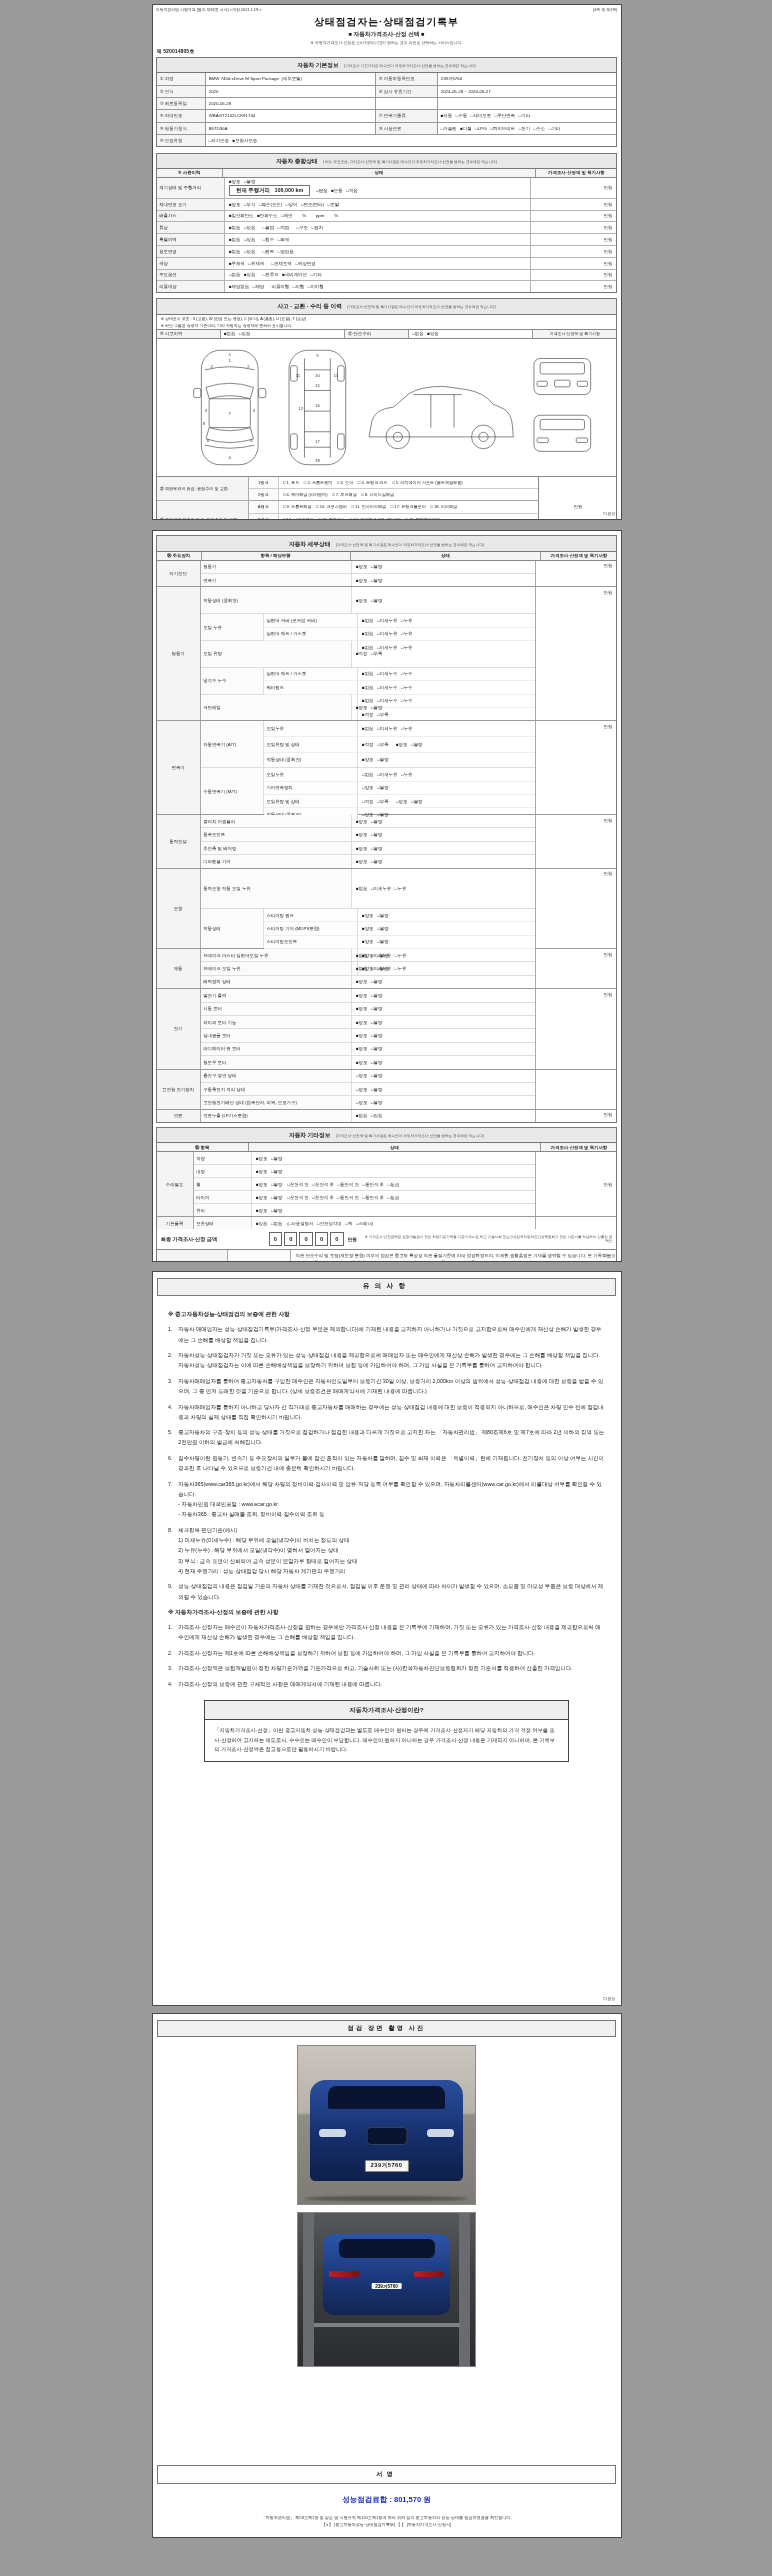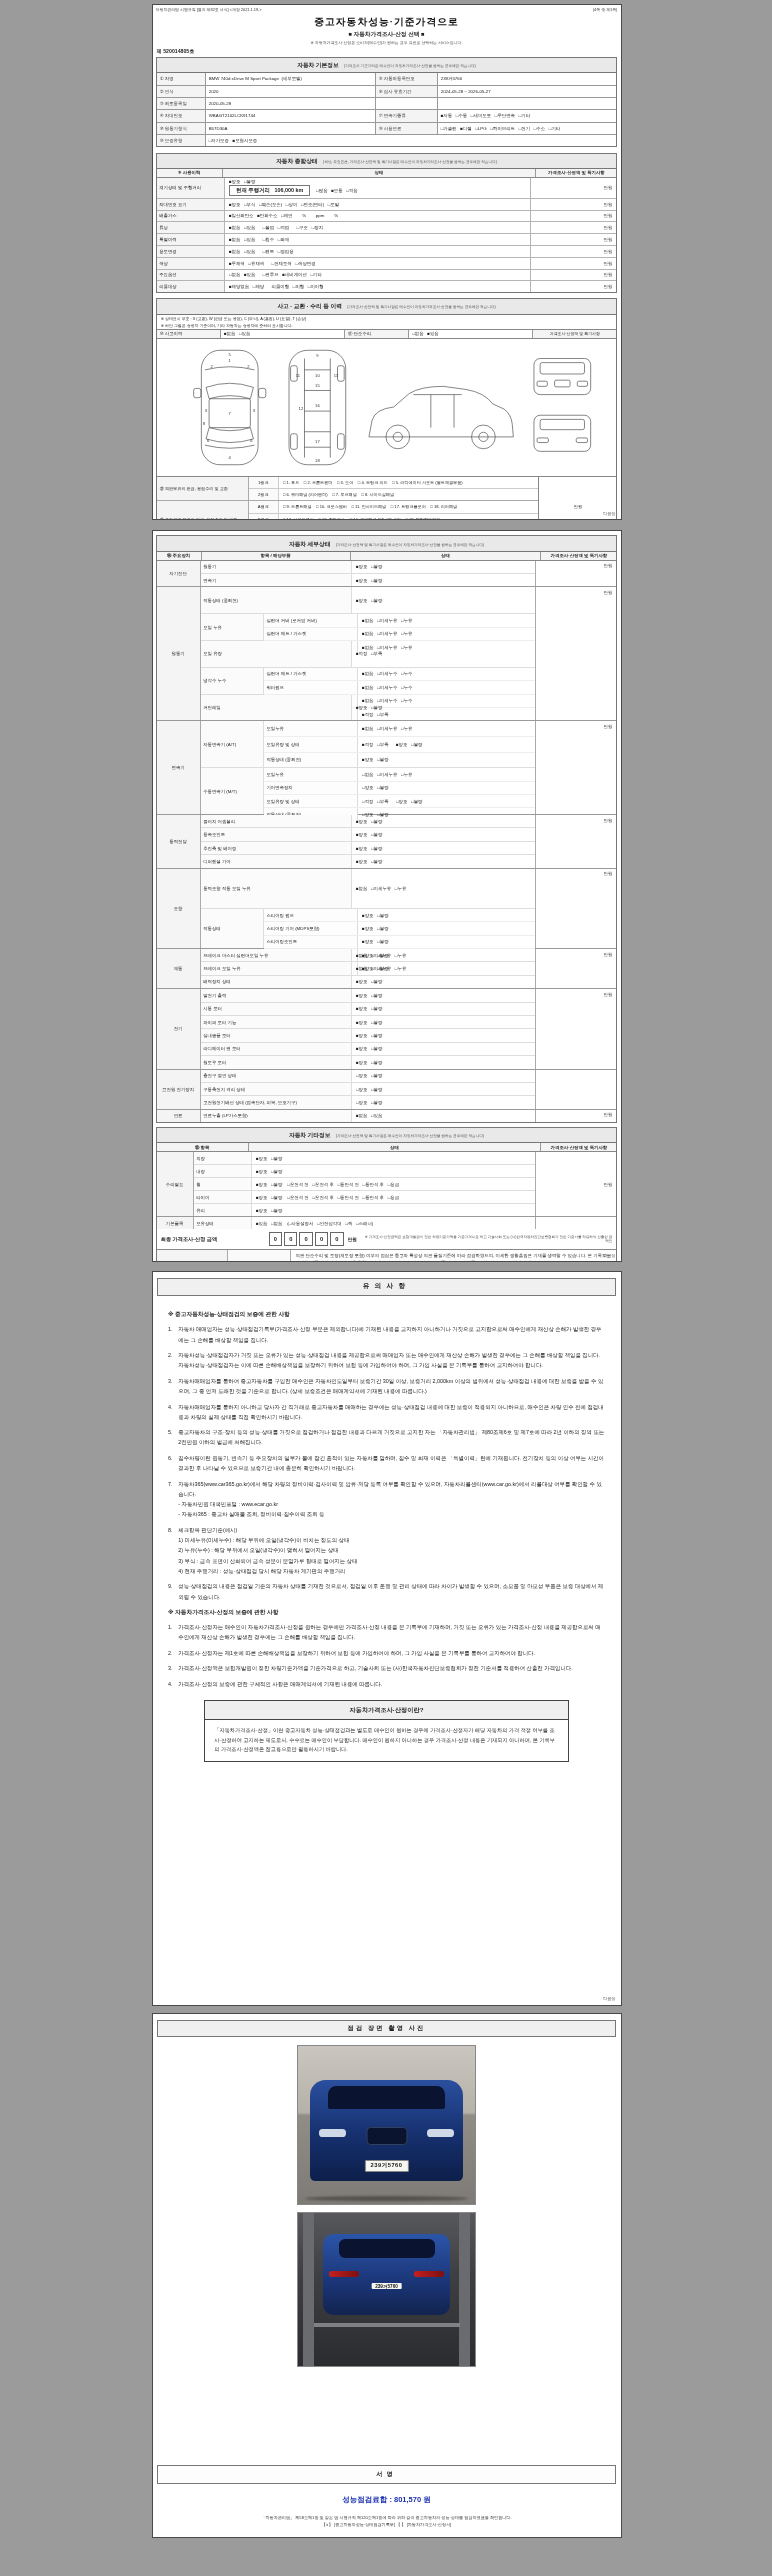--- a/index.html
+++ b/index.html
@@ -155,21 +155,21 @@
 </head>
 <body>
 
 <div class="page">
 
   <div class="panel p1">
     <div class="meta-row">
       <span>자동차관리법 시행규칙 [별지 제82호 서식] &lt;개정 2021.1.19.&gt;</span>
       <span>(4쪽 중 제1쪽)</span>
     </div>
-    <div class="doc-title">중고자동차성능·기준가격으로</div>
+    <div class="doc-title">상태점검자는·상태점검기록부</div>
     <div class="doc-subtitle">■ 자동차가격조사·산정 선택 ■</div>
     <div class="doc-note">※ 자동차가격조사·산정은 소비자(매수인)가 원하는 경우 유료로 선택하는 서비스입니다.</div>
     <div class="doc-no">제 520014805호</div>
 
     <div class="sec-bar">
       <span class="sec-title">자동차 기본정보</span>
       <span class="sec-note">(가격조사 기준가격은 매수인이 자동차가격조사·산정을 원하는 경우에만 적습니다)</span>
     </div>
     <div class="tbl basic-table">
       <div class="bl">① 차명</div>

